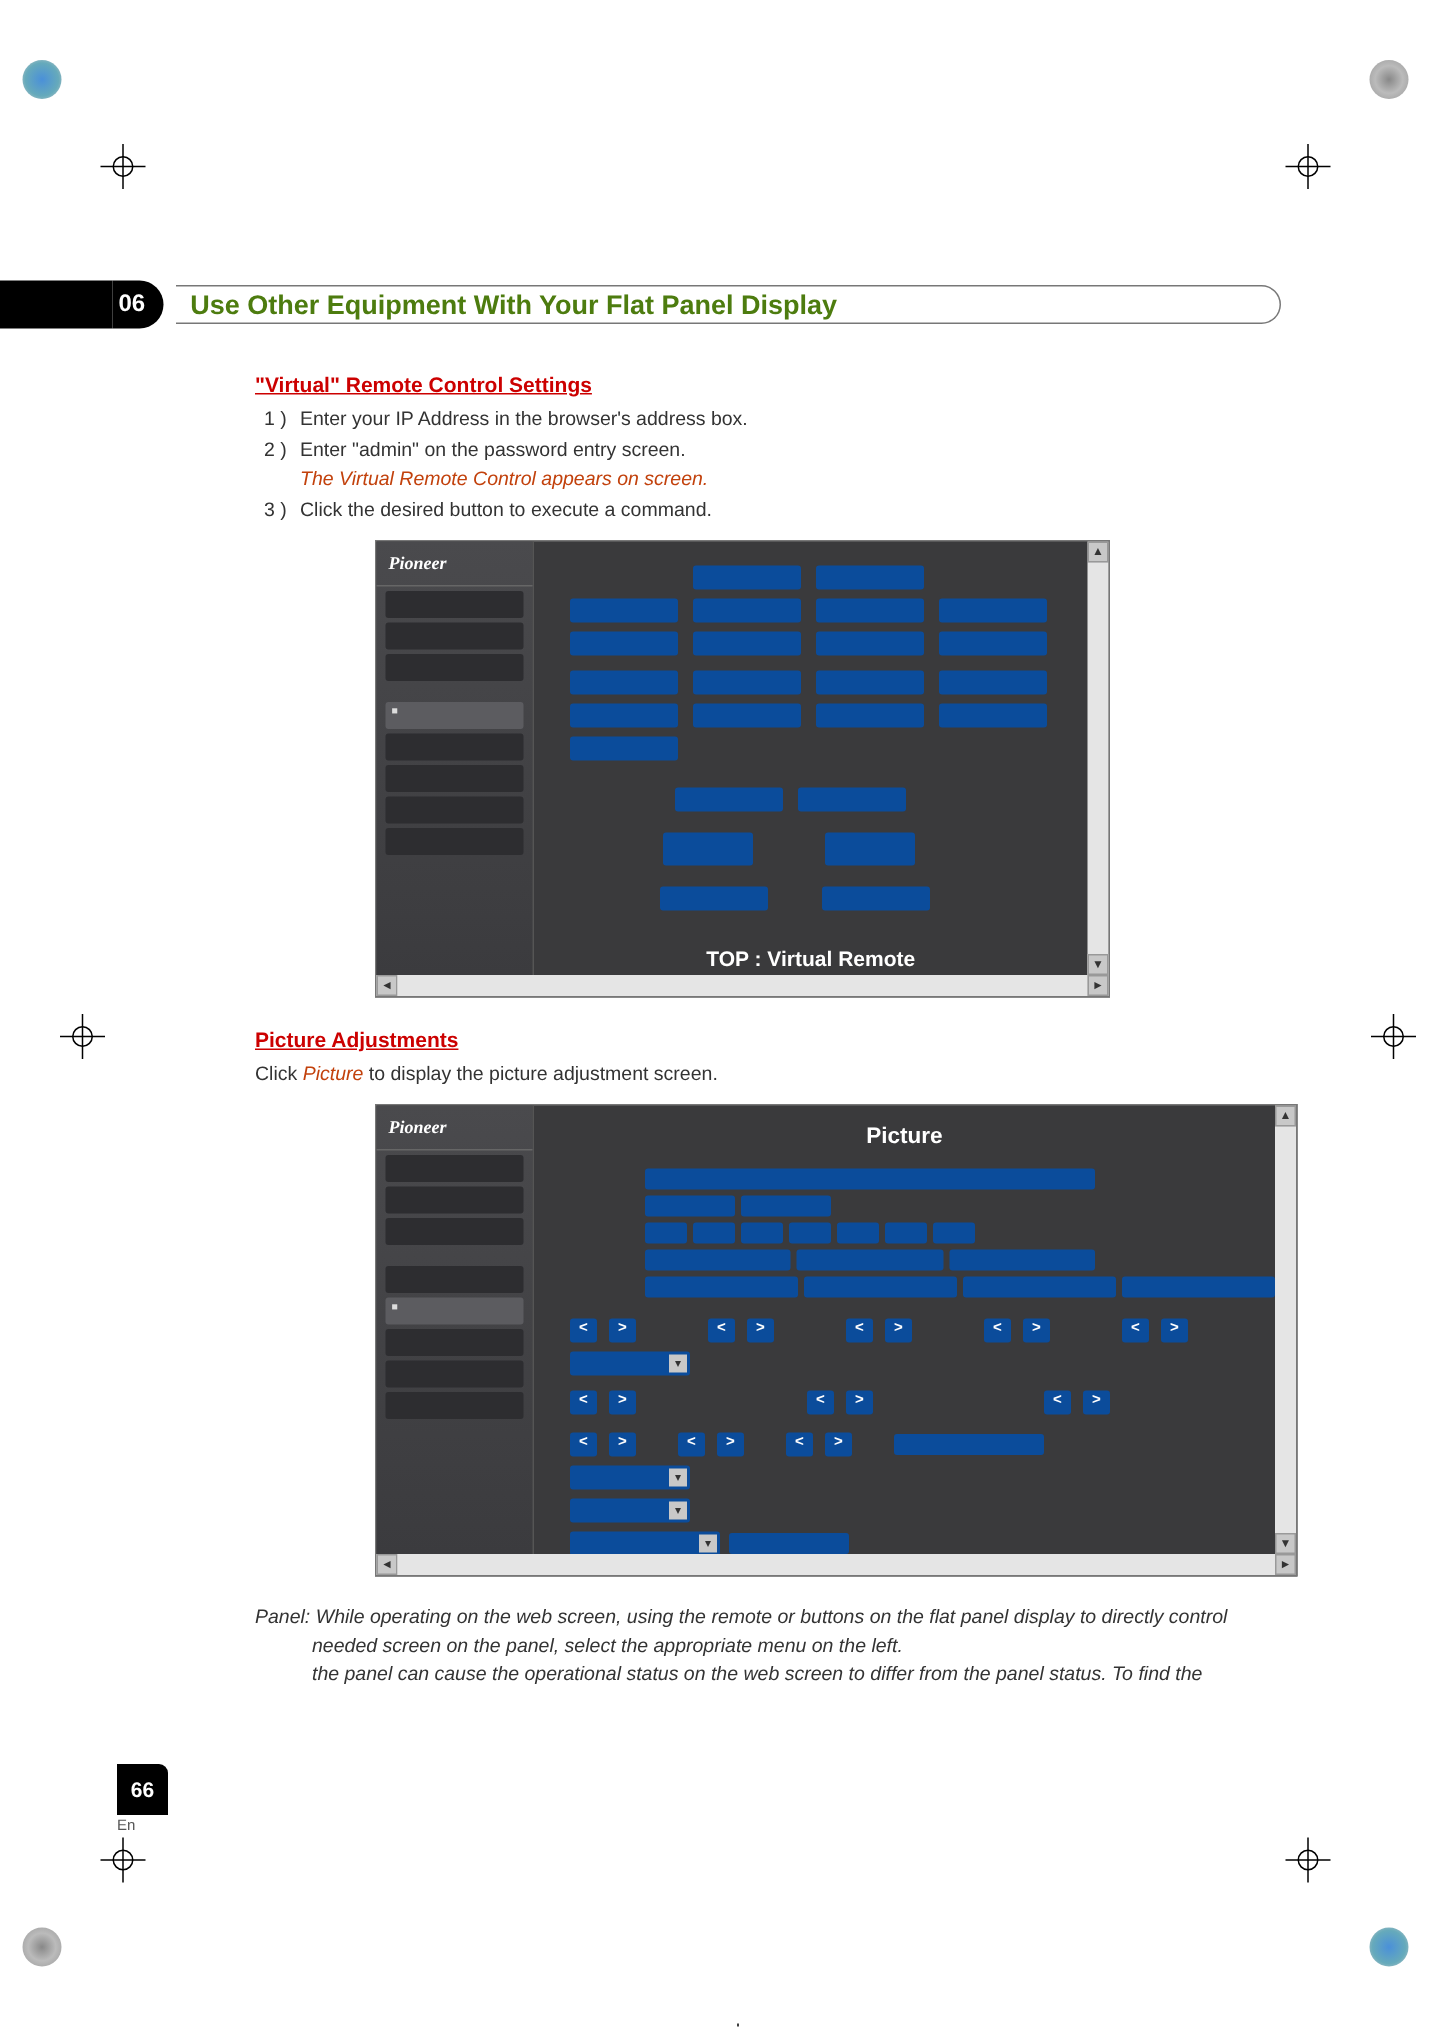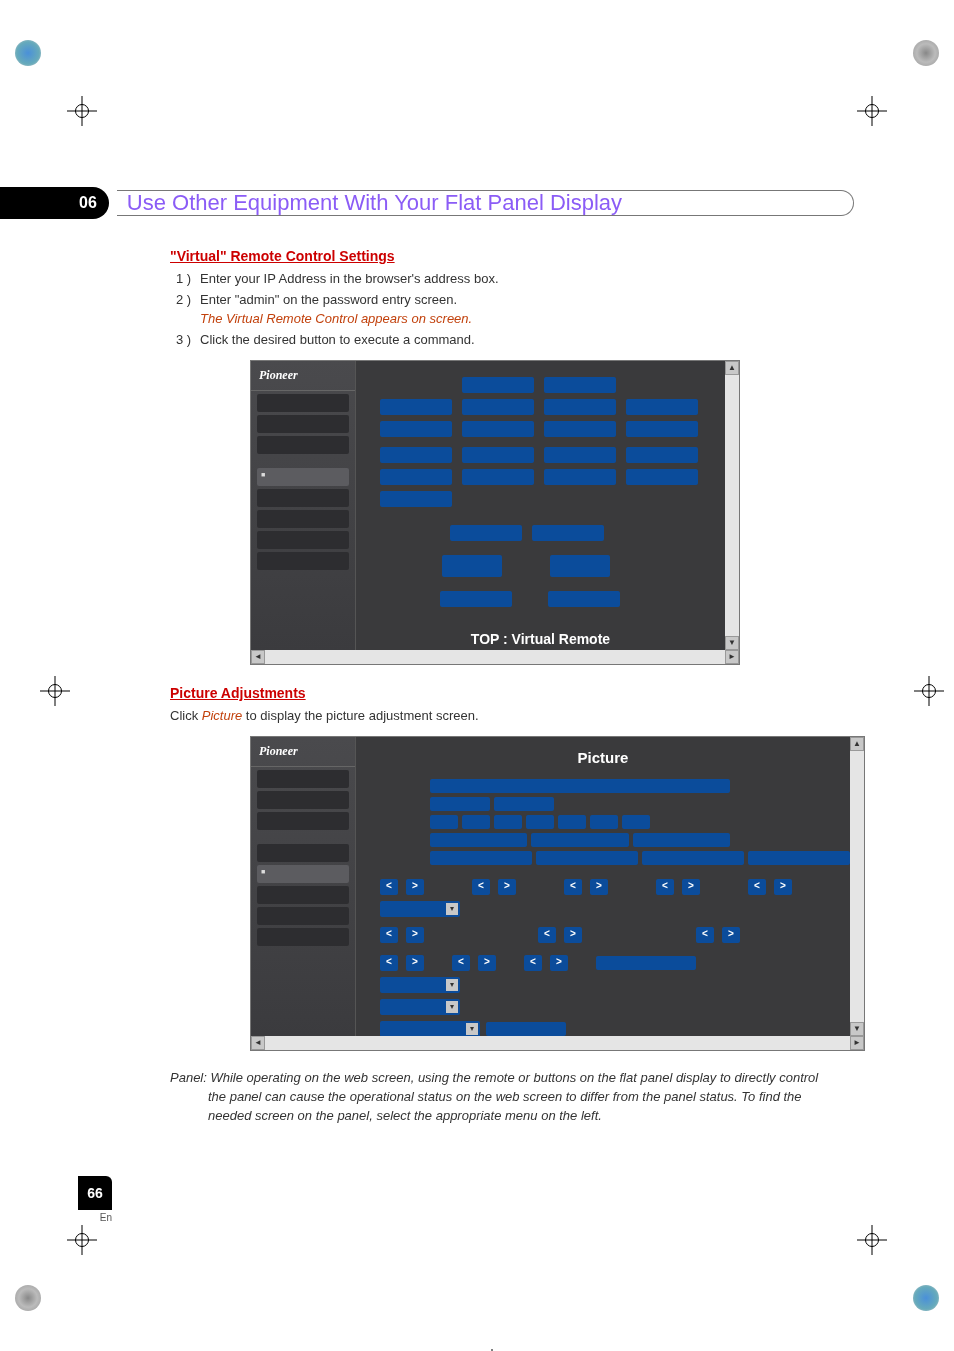--- a/index.html
+++ b/index.html
@@ -22,21 +22,21 @@
   .center-mark.bottom { bottom: 2px; }
   .side-mark { position: absolute; top: 50%; transform: translateY(-50%); }
   .side-mark.left { left: 40px; }
   .side-mark.right { right: 40px; }
 
   
   .chapter-bar { position: absolute; top: 187px; left: 0; right: 100px; height: 32px; display: flex; align-items: center; }
   .chapter-left-fill { width: 75px; height: 32px; background: #000; }
   .chapter-badge { background: #000; color: #fff; font-weight: bold; font-size: 16px; height: 32px; display: flex; align-items: center; padding: 0 12px 0 4px; border-radius: 0 16px 16px 0; }
   .chapter-title-wrap { flex: 1; margin-left: 8px; border: 1px solid #777; border-left: none; border-radius: 0 16px 16px 0; height: 26px; display: flex; align-items: center; padding-left: 10px; }
-  .chapter-title { font-weight: normal; font-size: 22px; color: #8b5cf6; }
+  .chapter-title { font-weight: bold; font-size: 18px; color: #4d7c0f; }
 
   .content { position: absolute; top: 246px; left: 170px; right: 120px; font-size: 13px; color: #333; line-height: 1.45; }
   .subheading { color: #c00; font-weight: bold; text-decoration: underline; font-size: 14px; margin-bottom: 4px; }
   .step { margin: 2px 0 2px 12px; padding-left: 18px; position: relative; }
   .step .num { position: absolute; left: -6px; }
   .italic { font-style: italic; color: #c2410c; }
 
   
   .screenshot { margin: 10px 0 18px 80px; background: #3a3a3c; border: 1px solid #777; position: relative; }
   .shot1 { width: 490px; height: 305px; }
@@ -82,21 +82,21 @@
   .pic-drop { width: 80px; height: 16px; background: #0b4c9b; border-radius: 2px; position: relative; }
   .pic-drop .arr { position:absolute; right:2px; top:2px; width:12px; height:12px; background:#c8c8c8; font-size:8px; display:flex;align-items:center;justify-content:center;}
   .pic-side { width: 100px; height: 14px; background: #0b4c9b; border-radius: 2px; }
 
   .note { font-style: italic; margin-top: 14px; font-size: 13px; color: #333; }
   .note .indent { display:block; margin-left: 38px; }
 
   
   .page-num { position: absolute; left: 78px; bottom: 128px; }
   .page-num .box { background: #000; color: #fff; font-weight: bold; font-size: 14px; width: 34px; height: 34px; display: flex; align-items: center; justify-content: center; border-radius: 0 6px 0 0; }
-  .page-num .en { font-size: 10px; color: #555; text-align: right; margin-top: 2px; }
+  .page-num .en { font-size: 10px; color: #555; text-align: left; margin-top: 2px; }
 
 </style>
 </head>
 <body>
 
 <div class="reg-mark tl">
   <div class="reg-circle blue" style="top:-50px;left:-10px;"></div>
   <div class="reg-cross" style="top:6px;left:42px;">
       <div class="ring"></div>
     </div>
@@ -355,22 +355,22 @@
     </div>
     <div class="ss-hscroll">
       <div class="arrow">◄</div>
       <div class="track"></div>
       <div class="arrow">►</div>
     </div>
   </div>
 
   <div class="note">
     <span>Panel: </span><span>While operating on the web screen, using the remote or buttons on the flat panel display to directly control</span>
+    <span class="indent">needed screen on the panel, select the appropriate menu on the left.</span>
     <span class="indent">the panel can cause the operational status on the web screen to differ from the panel status. To find the</span>
-    <span class="indent">needed screen on the panel, select the appropriate menu on the left.</span>
   </div>
 
 </div>
 
 <div class="page-num">
   <div class="box">66</div>
   <div class="en">En</div>
 </div>
 
 </body></html>

